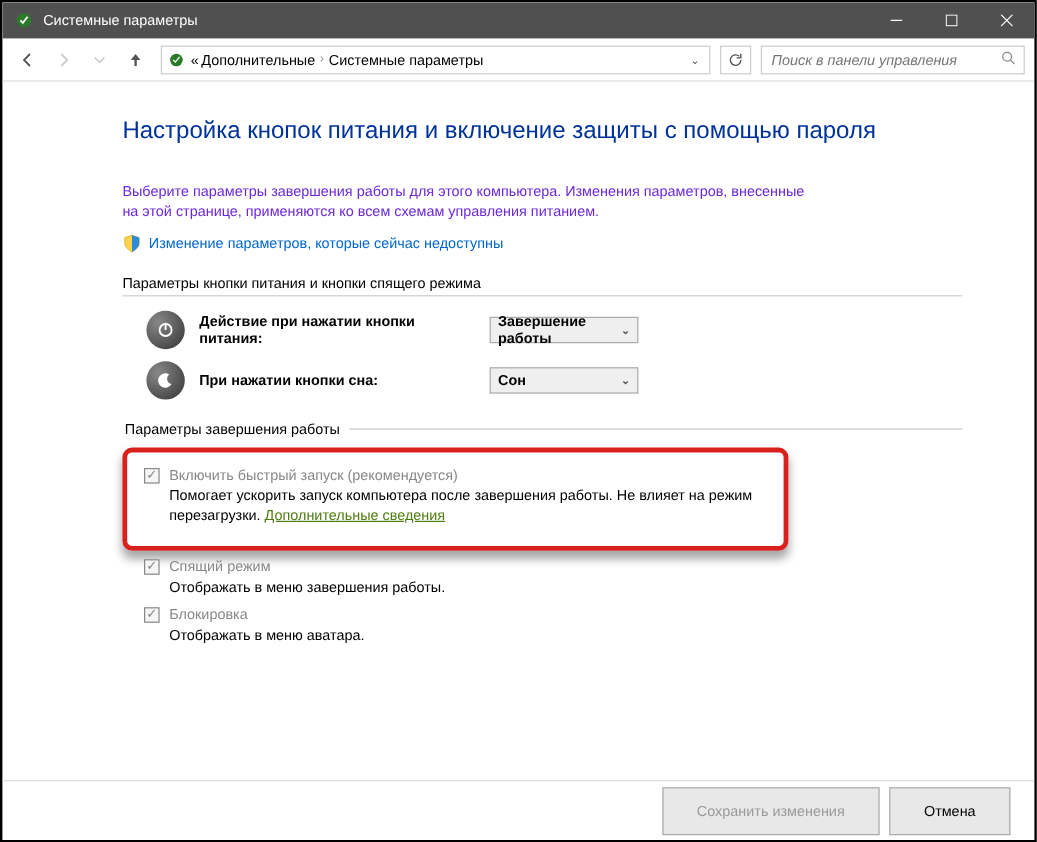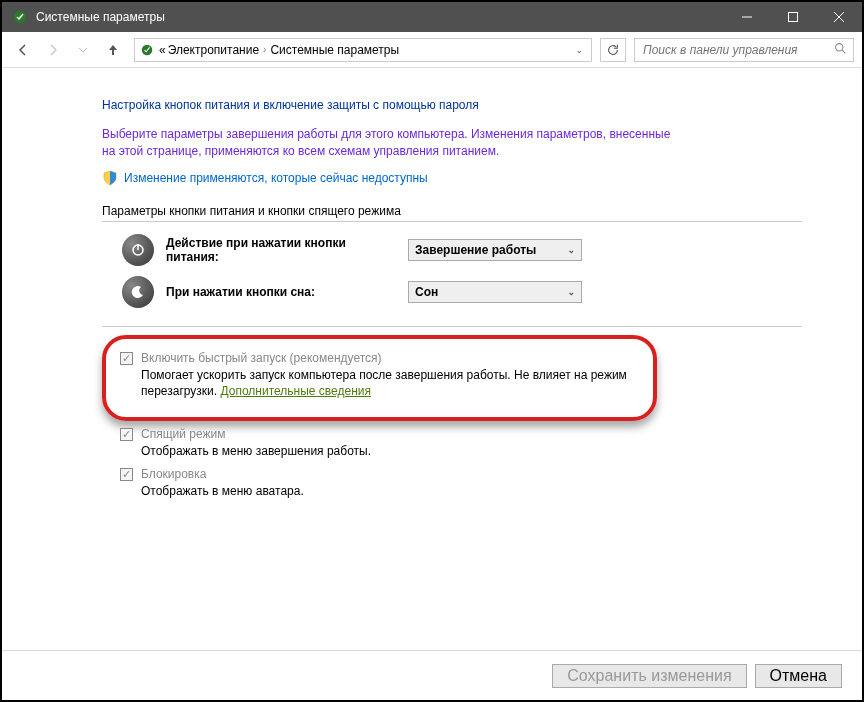--- a/index.html
+++ b/index.html
@@ -117,23 +117,23 @@
   }
   .search-box .sicon { margin-left: auto; color: #888; }
   .content {
     flex: 1;
     padding: 30px 60px 0 100px;
     overflow-y: auto;
     position: relative;
   }
   .page-title {
     color: #003399;
-    font-size: 12px;
+    font-size: 20px;
     font-weight: 400;
-    margin-bottom: 14px;
+    margin-bottom: 30px;
   }
   .page-desc {
     color: #6d28d9;
     font-size: 12px;
     line-height: 1.4;
     margin-bottom: 10px;
     max-width: 580px;
   }
   .change-link-row {
     display: flex;
@@ -166,21 +166,21 @@
     border-radius: 50%;
     background: radial-gradient(circle at 30% 30%, #888, #333);
     display: flex; align-items: center; justify-content: center;
     color: #fff;
   }
   .setting-label {
     width: 230px;
     font-size: 12px;
   }
   .dropdown {
-    width: 174px;
+    width: 124px;
     height: 22px;
     border: 1px solid #aaa;
     background: #efefef;
     display: flex;
     align-items: center;
     padding: 0 6px;
     font-size: 12px;
     justify-content: space-between;
   }
   .dropdown .dd-arrow { font-size: 9px; color: #555; }
@@ -190,21 +190,21 @@
     padding: 0;
     margin: 18px 0 0 0;
   }
   fieldset.shutdown-params legend {
     font-size: 12px;
     padding-right: 8px;
     color: #000;
   }
   .highlight-box {
     border: 4px solid #d8201f;
-    border-radius: 24px;
+    border-radius: 8px;
     box-shadow: 0 6px 8px rgba(0,0,0,0.35);
     padding: 8px 14px 10px 14px;
     margin: 8px 0 6px 0;
     max-width: 555px;
   }
   .chk-row {
     display: flex;
     align-items: flex-start;
     gap: 8px;
     margin: 4px 0 2px 18px;
@@ -238,28 +238,28 @@
     height: 50px;
     border-top: 1px solid #ddd;
     display: flex;
     align-items: center;
     justify-content: flex-end;
     padding: 0 20px;
     gap: 8px;
   }
   .btn {
     min-width: 86px;
-    height: 24px;
+    height: 40px;
     border: 1px solid #aaa;
     background: #e8e8e8;
-    font-size: 16px;
+    font-size: 12px;
     display: flex;
     align-items: center;
     justify-content: center;
-    padding: 0 14px;
+    padding: 0 28px;
     cursor: pointer;
   }
   .btn.disabled { color: #999; cursor: default; }
 </style>
 </head>
 <body>
 
 <div class="window">
   <div class="titlebar">
     <span class="titlebar-icon">
@@ -312,21 +312,21 @@
     </div>
     <div class="address-bar">
       <span class="address-icon">
         <svg width="14" height="14" viewBox="0 0 16 16">
             <circle cx="8" cy="8" r="6" fill="#2a7a2a"></circle>
             <path d="M5 8 L7 10 L11 5" stroke="#fff" stroke-width="1.2" fill="none"></path>
           </svg>
       </span>
       <div class="breadcrumb">
         <span class="breadcrumb-item">«</span>
-        <span class="breadcrumb-item">Электропитание</span>
+        <span class="breadcrumb-item">Дополнительные</span>
         <span class="breadcrumb-sep">›</span>
         <span class="breadcrumb-item">Системные параметры</span>
       </div>
       <span class="address-drop">⌄</span>
     </div>
     <div class="refresh-btn">
       <svg width="14" height="14" viewBox="0 0 16 16">
           <path d="M13 8 A5 5 0 1 1 11.5 4.5 M13 2 L13 6 L9 6" stroke="#555" stroke-width="1.3" fill="none"></path>
         </svg>
     </div>
@@ -344,21 +344,21 @@
   <div class="content">
     <div class="page-title">Настройка кнопок питания и включение защиты с помощью пароля</div>
     <div class="page-desc">Выберите параметры завершения работы для этого компьютера. Изменения параметров, внесенные на этой странице, применяются ко всем схемам управления питанием.</div>
     <div class="change-link-row">
       <span class="shield-icon">
         <svg width="16" height="16" viewBox="0 0 16 16">
           <path d="M8 1 L14 3 L14 8 C14 12 8 15 8 15 C8 15 2 12 2 8 L2 3 Z" fill="#ffd24a" stroke="#c89b0a" stroke-width="0.5"></path>
           <path d="M8 1 L14 3 L14 8 C14 12 8 15 8 15 L8 1 Z" fill="#2e8bd8"></path>
         </svg>
       </span>
-      <span class="change-link">Изменение применяются, которые сейчас недоступны</span>
+      <span class="change-link">Изменение параметров, которые сейчас недоступны</span>
     </div>
 
     <div class="section-row">Параметры кнопки питания и кнопки спящего режима</div>
 
     <div class="setting-row">
       <div class="round-icon">
         <svg width="16" height="16" viewBox="0 0 16 16">
             <circle cx="8" cy="8" r="5" stroke="#fff" stroke-width="1.5" fill="none"></circle>
             <line x1="8" y1="2" x2="8" y2="8" stroke="#fff" stroke-width="1.5"></line>
           </svg>
@@ -377,20 +377,21 @@
           </svg>
       </div>
       <div class="setting-label">При нажатии кнопки сна:</div>
       <div class="dropdown">
         <span>Сон</span>
         <span class="dd-arrow">⌄</span>
       </div>
     </div>
 
     <fieldset class="shutdown-params">
+      <legend>Параметры завершения работы</legend>
 
       <div class="highlight-box">
         <div class="chk-row in-box">
           <div class="chk-box checked"></div>
           <span class="chk-label dim">Включить быстрый запуск (рекомендуется)</span>
         </div>
         <div class="chk-desc in-box">
           <span>Помогает ускорить запуск компьютера после завершения работы. Не влияет на режим перезагрузки. </span><span class="more-link">Дополнительные сведения</span>
         </div>
       </div>

